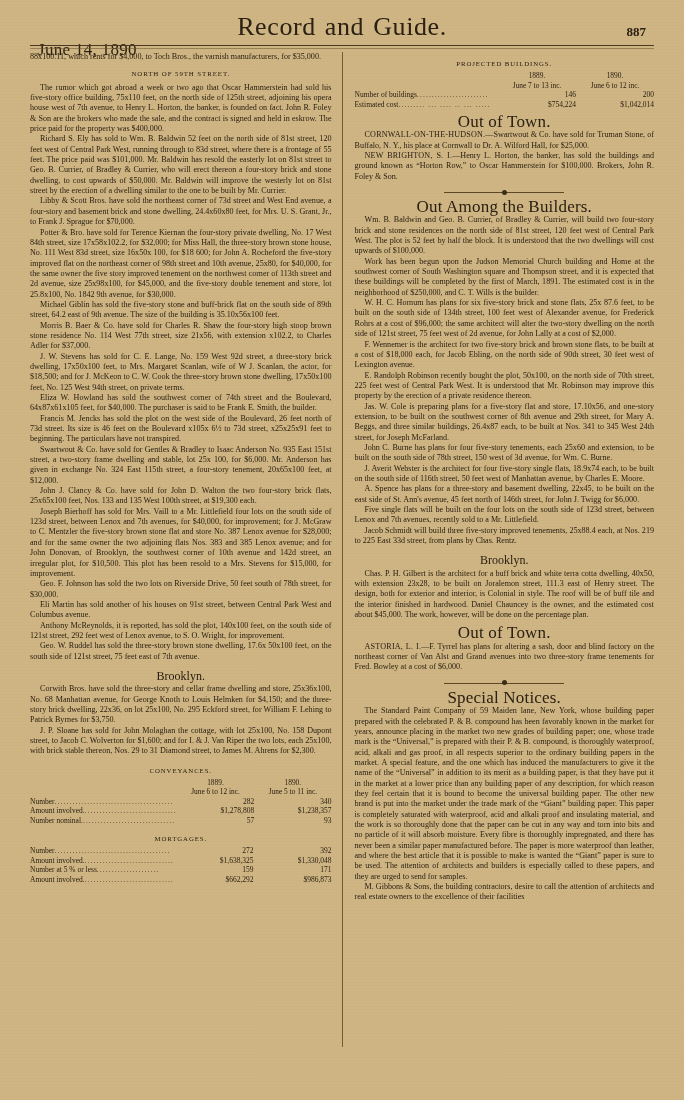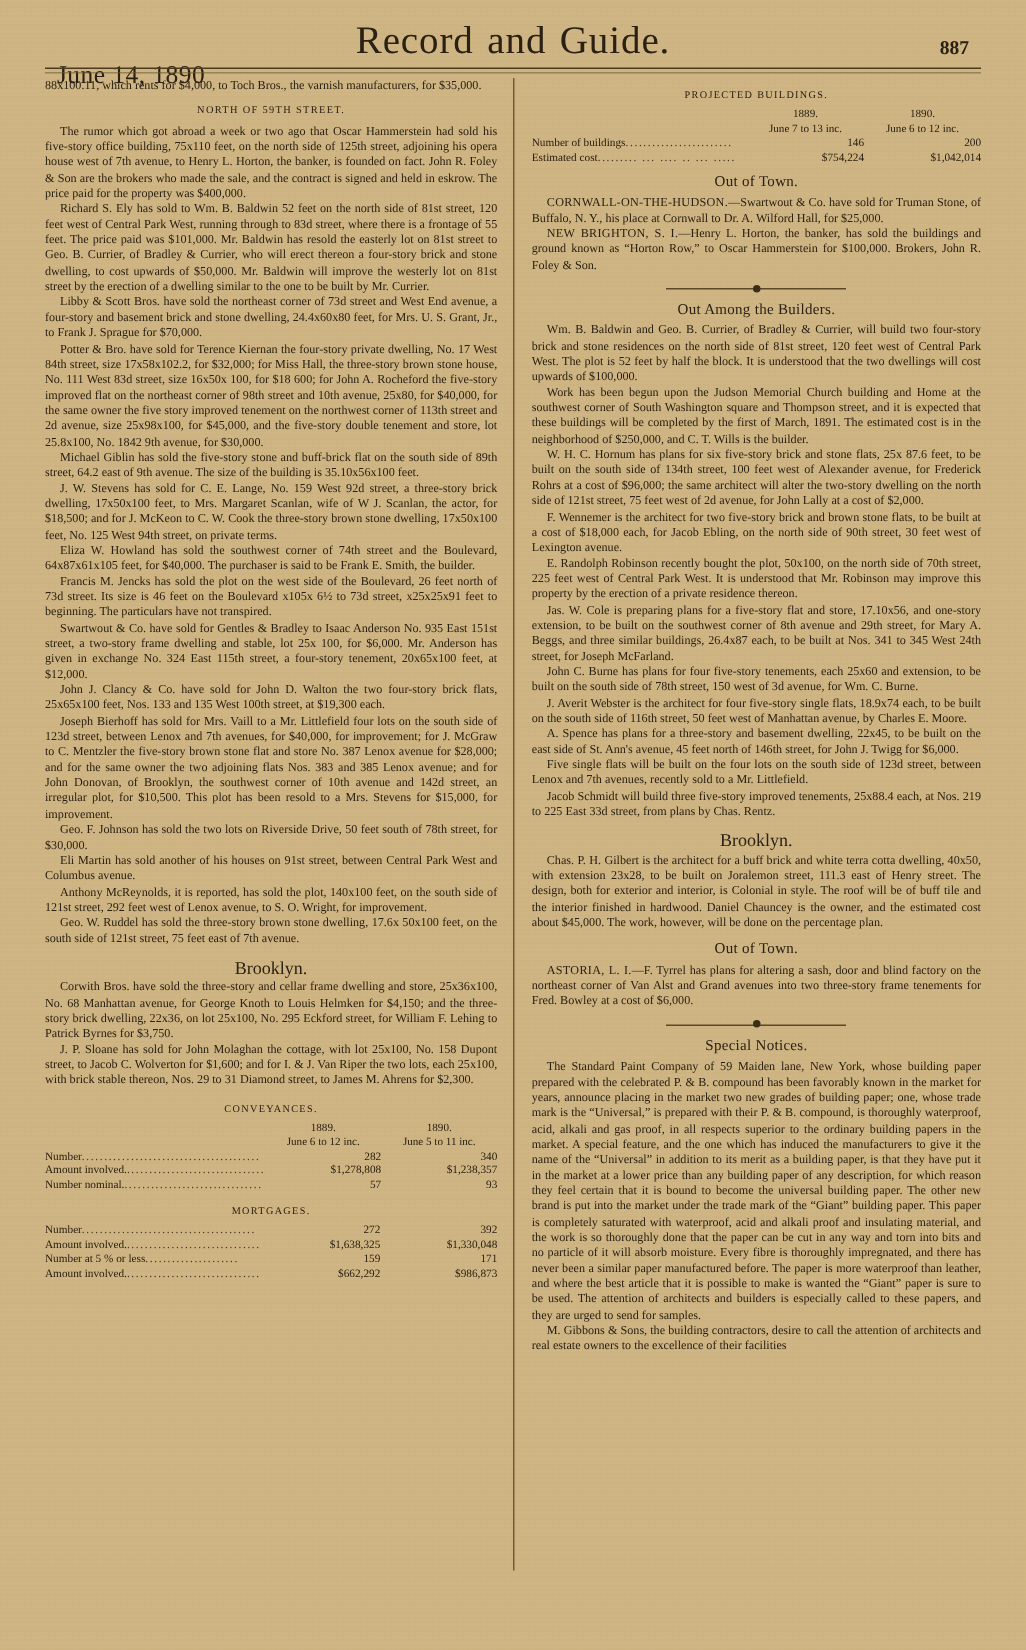--- a/index.html
+++ b/index.html
@@ -118,21 +118,21 @@
   .smallcap-head {
     text-align: center;
     font-size: 6.9px;
     letter-spacing: .9px;
     text-transform: uppercase;
     margin: 7px 0 3px 0;
     font-variant: small-caps;
   }
   .sec-head {
     text-align: center;
-    font-size: 10px;
+    font-size: 17px;
     margin: 8px 0 3px 0;
     font-weight: normal;
     letter-spacing: .2px;
   }
   .sec-head.tight { margin-top: 6px; }
   .sub-head {
     text-align: center;
     font-size: 12px;
     margin: 9px 0 3px 0;
     font-weight: normal;
@@ -234,20 +234,21 @@
 
       <p class="par noind">88x100.11, which rents for $4,000, to Toch Bros., the varnish manufacturers, for $35,000.</p>
 
       <div class="smallcap-head">NORTH OF 59TH STREET.</div>
 
       <p class="par">The rumor which got abroad a week or two ago that Oscar Hammerstein had sold his five-story office building, 75x110 feet, on the north side of 125th street, adjoining his opera house west of 7th avenue, to Henry L. Horton, the banker, is founded on fact. John R. Foley &amp; Son are the brokers who made the sale, and the contract is signed and held in eskrow. The price paid for the property was $400,000.</p>
       <p class="par">Richard S. Ely has sold to Wm. B. Baldwin 52 feet on the north side of 81st street, 120 feet west of Central Park West, running through to 83d street, where there is a frontage of 55 feet. The price paid was $101,000. Mr. Baldwin has resold the easterly lot on 81st street to Geo. B. Currier, of Bradley &amp; Currier, who will erect thereon a four-story brick and stone dwelling, to cost upwards of $50,000. Mr. Baldwin will improve the westerly lot on 81st street by the erection of a dwelling similar to the one to be built by Mr. Currier.</p>
       <p class="par">Libby &amp; Scott Bros. have sold the northeast corner of 73d street and West End avenue, a four-story and basement brick and stone dwelling, 24.4x60x80 feet, for Mrs. U. S. Grant, Jr., to Frank J. Sprague for $70,000.</p>
       <p class="par">Potter &amp; Bro. have sold for Terence Kiernan the four-story private dwelling, No. 17 West 84th street, size 17x58x102.2, for $32,000; for Miss Hall, the three-story brown stone house, No. 111 West 83d street, size 16x50x 100, for $18 600; for John A. Rocheford the five-story improved flat on the northeast corner of 98th street and 10th avenue, 25x80, for $40,000, for the same owner the five story improved tenement on the northwest corner of 113th street and 2d avenue, size 25x98x100, for $45,000, and the five-story double tenement and store, lot 25.8x100, No. 1842 9th avenue, for $30,000.</p>
       <p class="par">Michael Giblin has sold the five-story stone and buff-brick flat on the south side of 89th street, 64.2 east of 9th avenue. The size of the building is 35.10x56x100 feet.</p>
+      <p class="par">Morris B. Baer &amp; Co. have sold for Charles R. Shaw the four-story high stoop brown stone residence No. 114 West 77th street, size 21x56, with extension x102.2, to Charles Adler for $37,000.</p>
       <p class="par">J. W. Stevens has sold for C. E. Lange, No. 159 West 92d street, a three-story brick dwelling, 17x50x100 feet, to Mrs. Margaret Scanlan, wife of W J. Scanlan, the actor, for $18,500; and for J. McKeon to C. W. Cook the three-story brown stone dwelling, 17x50x100 feet, No. 125 West 94th street, on private terms.</p>
       <p class="par">Eliza W. Howland has sold the southwest corner of 74th street and the Boulevard, 64x87x61x105 feet, for $40,000. The purchaser is said to be Frank E. Smith, the builder.</p>
       <p class="par">Francis M. Jencks has sold the plot on the west side of the Boulevard, 26 feet north of 73d street. Its size is 46 feet on the Boulevard x105x 6½ to 73d street, x25x25x91 feet to beginning. The particulars have not transpired.</p>
       <p class="par">Swartwout &amp; Co. have sold for Gentles &amp; Bradley to Isaac Anderson No. 935 East 151st street, a two-story frame dwelling and stable, lot 25x 100, for $6,000. Mr. Anderson has given in exchange No. 324 East 115th street, a four-story tenement, 20x65x100 feet, at $12,000.</p>
       <p class="par">John J. Clancy &amp; Co. have sold for John D. Walton the two four-story brick flats, 25x65x100 feet, Nos. 133 and 135 West 100th street, at $19,300 each.</p>
       <p class="par">Joseph Bierhoff has sold for Mrs. Vaill to a Mr. Littlefield four lots on the south side of 123d street, between Lenox and 7th avenues, for $40,000, for improvement; for J. McGraw to C. Mentzler the five-story brown stone flat and store No. 387 Lenox avenue for $28,000; and for the same owner the two adjoining flats Nos. 383 and 385 Lenox avenue; and for John Donovan, of Brooklyn, the southwest corner of 10th avenue and 142d street, an irregular plot, for $10,500. This plot has been resold to a Mrs. Stevens for $15,000, for improvement.</p>
       <p class="par">Geo. F. Johnson has sold the two lots on Riverside Drive, 50 feet south of 78th street, for $30,000.</p>
       <p class="par">Eli Martin has sold another of his houses on 91st street, between Central Park West and Columbus avenue.</p>
       <p class="par">Anthony McReynolds, it is reported, has sold the plot, 140x100 feet, on the south side of 121st street, 292 feet west of Lenox avenue, to S. O. Wright, for improvement.</p>
       <p class="par">Geo. W. Ruddel has sold the three-story brown stone dwelling, 17.6x 50x100 feet, on the south side of 121st street, 75 feet east of 7th avenue.</p>

